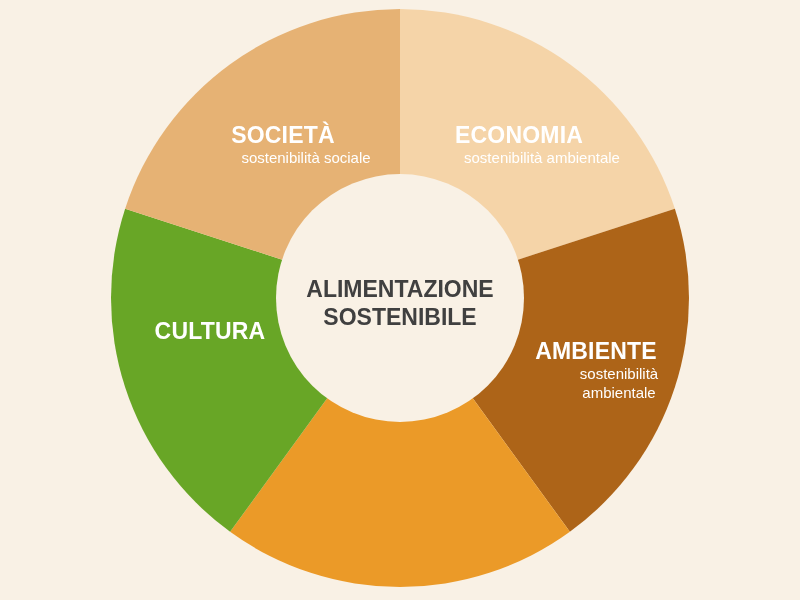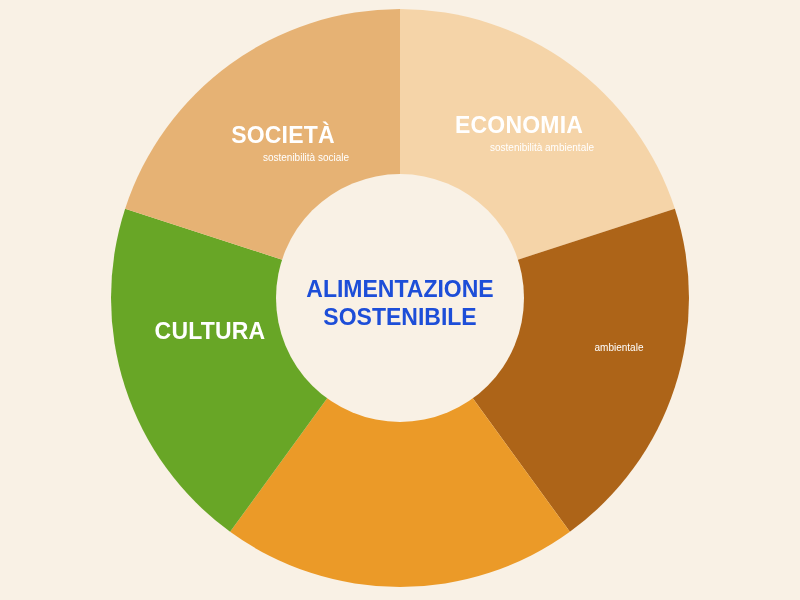--- a/index.html
+++ b/index.html
@@ -1,21 +1,21 @@
 <!DOCTYPE html>
 <html><head>
   <meta charset="utf-8">
   <style>
     html, body { margin:0; padding:0; }
     body { width:800px; height:600px; background:#f9f1e5; position:relative; overflow:hidden; font-family:"Liberation Sans", sans-serif; }
     svg { position:absolute; left:0; top:0; }
     .lbl { position:absolute; text-align:center; color:#ffffff; transform:translate(-50%, 0); white-space:nowrap; }
     .title { font-weight:bold; font-size:23px; letter-spacing:0.2px; line-height:26px; }
-    .sub { font-size:10px; line-height:19px;margin-left:46px; }
-    .center { position:absolute; left:400px; top:275px; transform:translateX(-50%); text-align:center; color:#1d4ed8; font-weight:bold; font-size:23px; line-height:28px; white-space:nowrap; }
+    .sub { font-size:15px; line-height:19px;margin-left:46px; }
+    .center { position:absolute; left:400px; top:275px; transform:translateX(-50%); text-align:center; color:#404040; font-weight:bold; font-size:23px; line-height:28px; white-space:nowrap; }
   </style>
 </head>
 <body>
 
 <svg width="800" height="600" viewBox="0 0 800 600">
   <g id="wheel">
       <path d="M400,298 L400,9 A289,289 0 0 1 674.8553332092994,208.6940886256402 Z" fill="#f5d4a8"></path>
       <path d="M400,298 L674.8553332092994,208.6940886256402 A289,289 0 0 1 569.8699379125247,531.8059113743598 Z" fill="#ad6418"></path>
       <path d="M400,298 L569.8699379125247,531.8059113743598 A289,289 0 0 1 230.1300620874753,531.8059113743598 Z" fill="#eb9a28"></path>
       <path d="M400,298 L230.1300620874753,531.8059113743598 A289,289 0 0 1 125.14466679070063,208.69408862564012 Z" fill="#68a626"></path>
@@ -27,26 +27,28 @@
 <div class="center">
   <div>ALIMENTAZIONE</div>
   <div>SOSTENIBILE</div>
 </div>
 
 <div class="lbl" style="left:283px; top:122px;">
   <div class="title">SOCIETÀ</div>
   <div class="sub">sostenibilità sociale</div>
 </div>
 
-<div class="lbl" style="left:519px; top:112px;">
+<div class="lbl" style="left:519px; top:122px;">
   <div class="title">ECONOMIA</div>
   <div class="sub">sostenibilità ambientale</div>
 </div>
 
 <div class="lbl" style="left:596px; top:338px;">
+  <div class="title">AMBIENTE</div>
+  <div class="sub">sostenibilità</div>
   <div class="sub">ambientale</div>
 </div>
 
 <div class="lbl" style="left:400px; top:465px;">
 </div>
 
 <div class="lbl" style="left:210px; top:318px;">
   <div class="title">CULTURA</div>
 </div>
 

